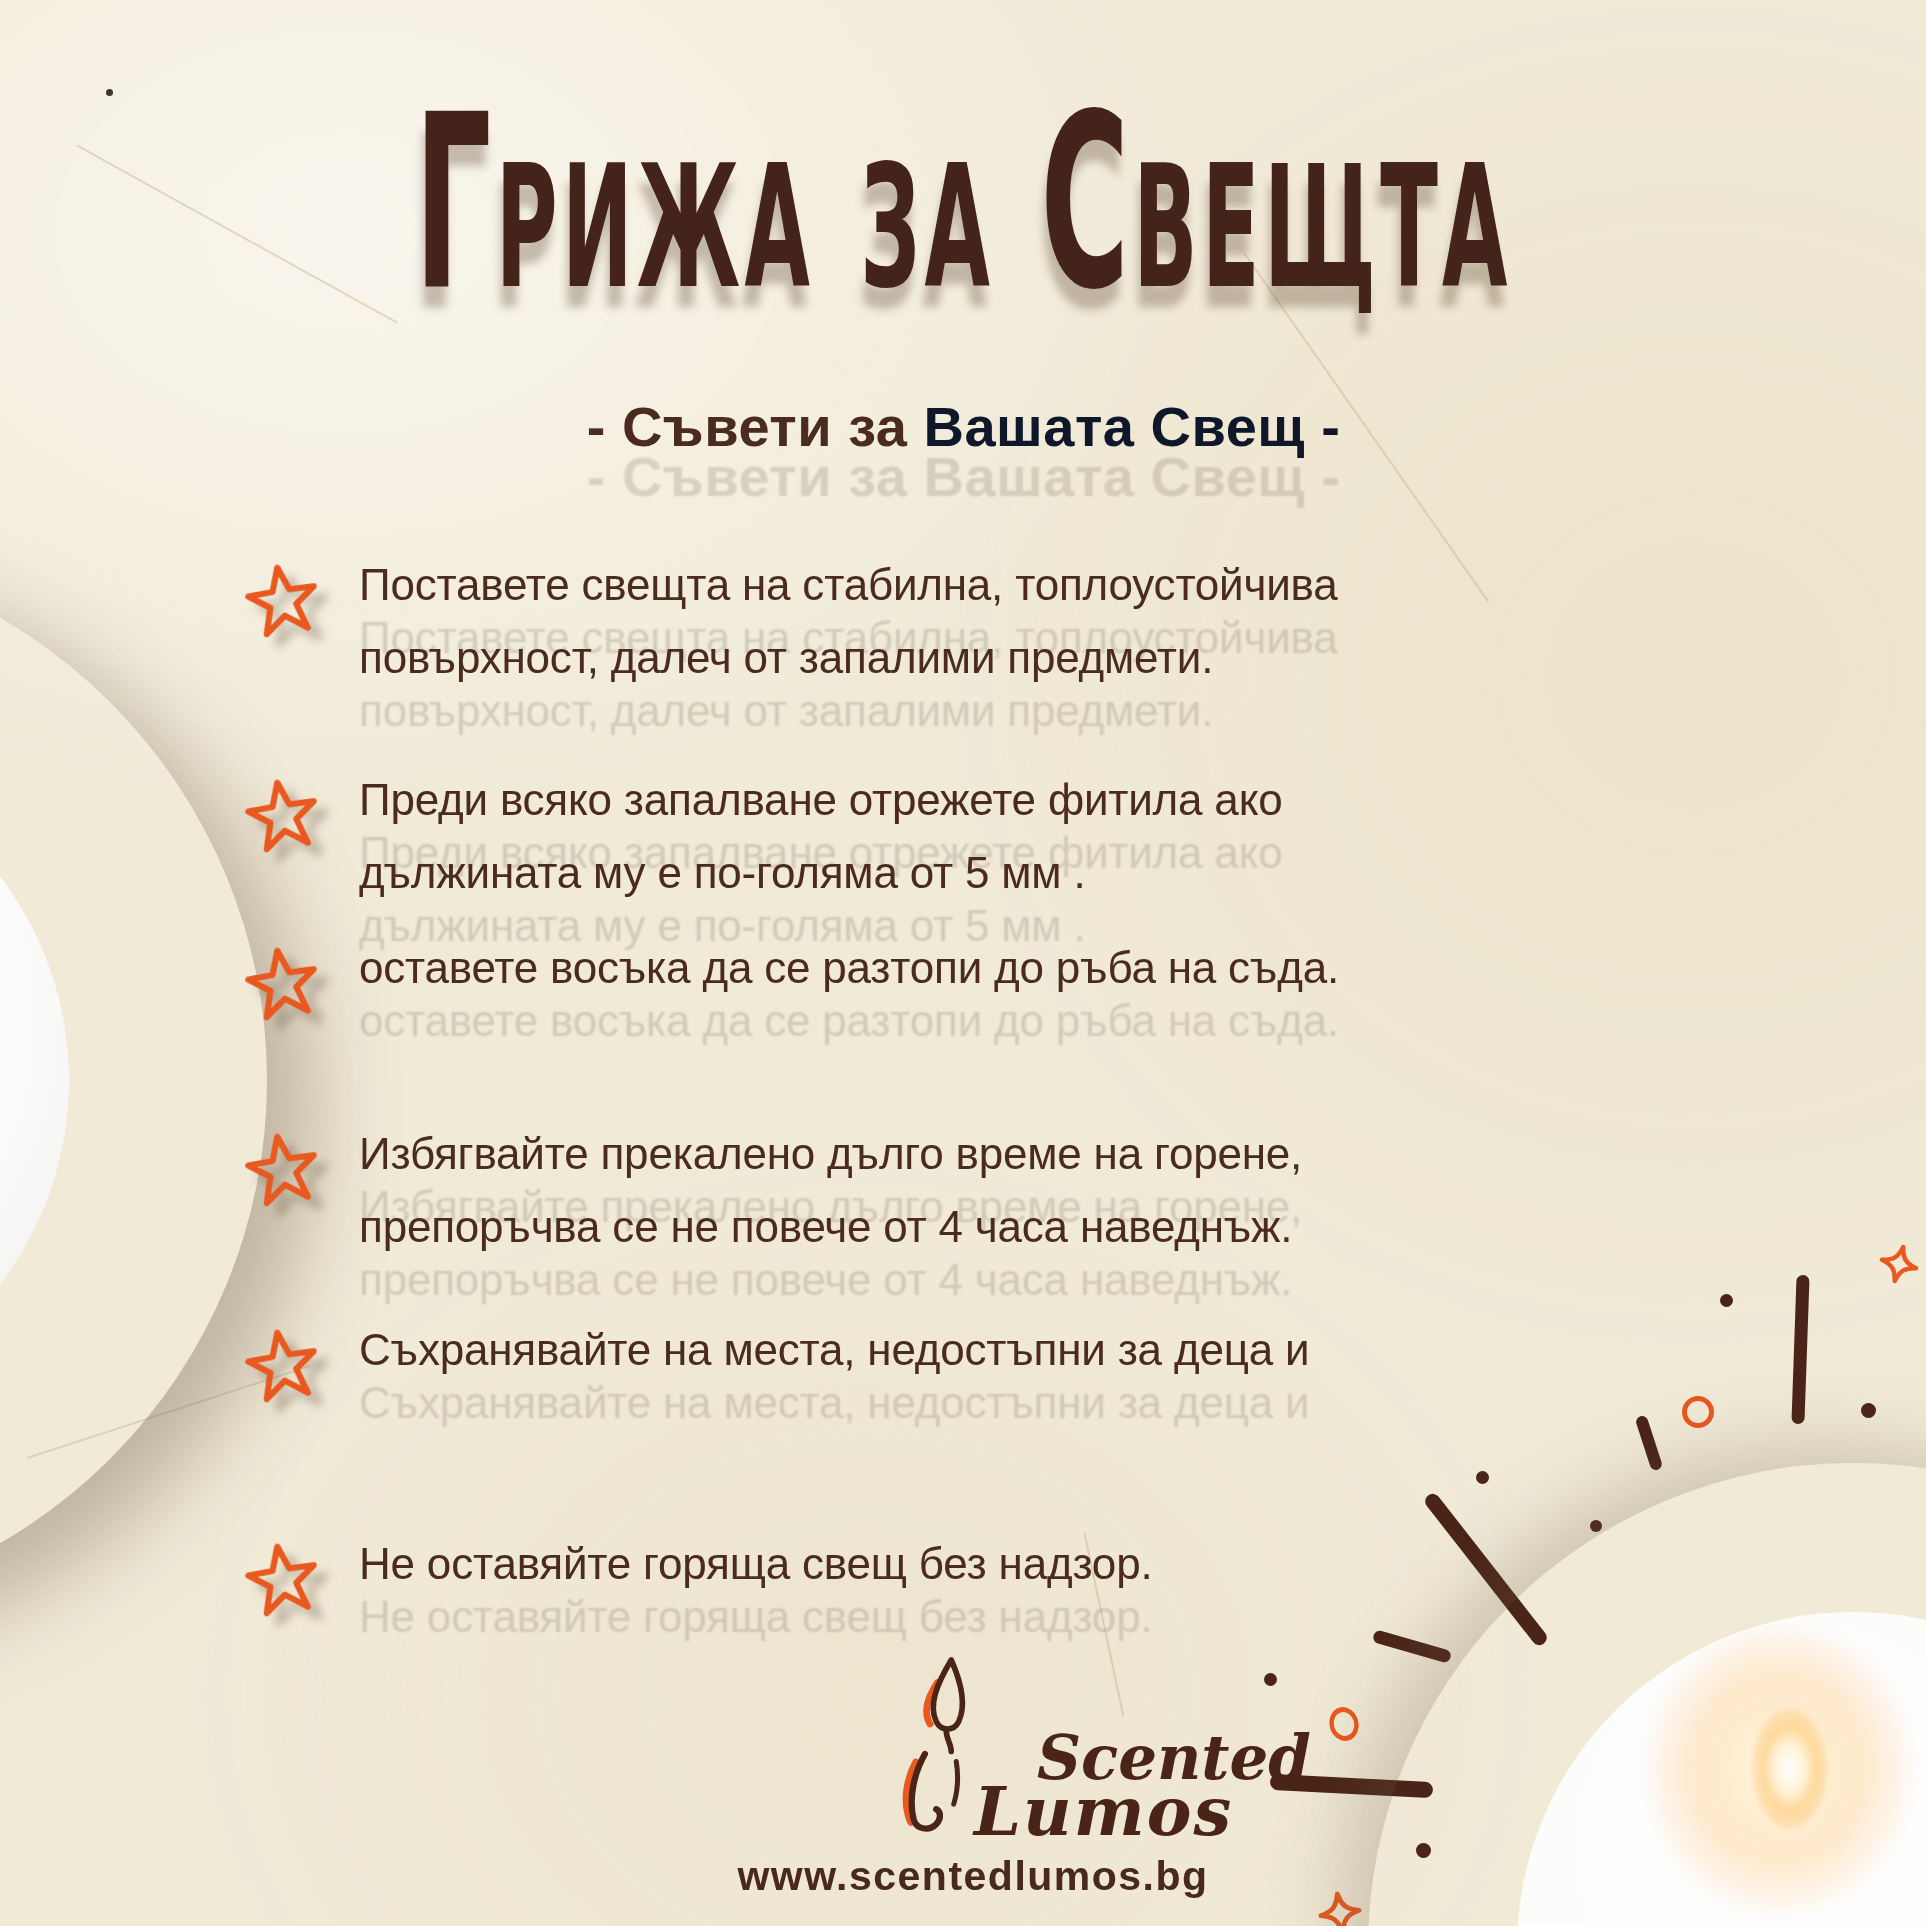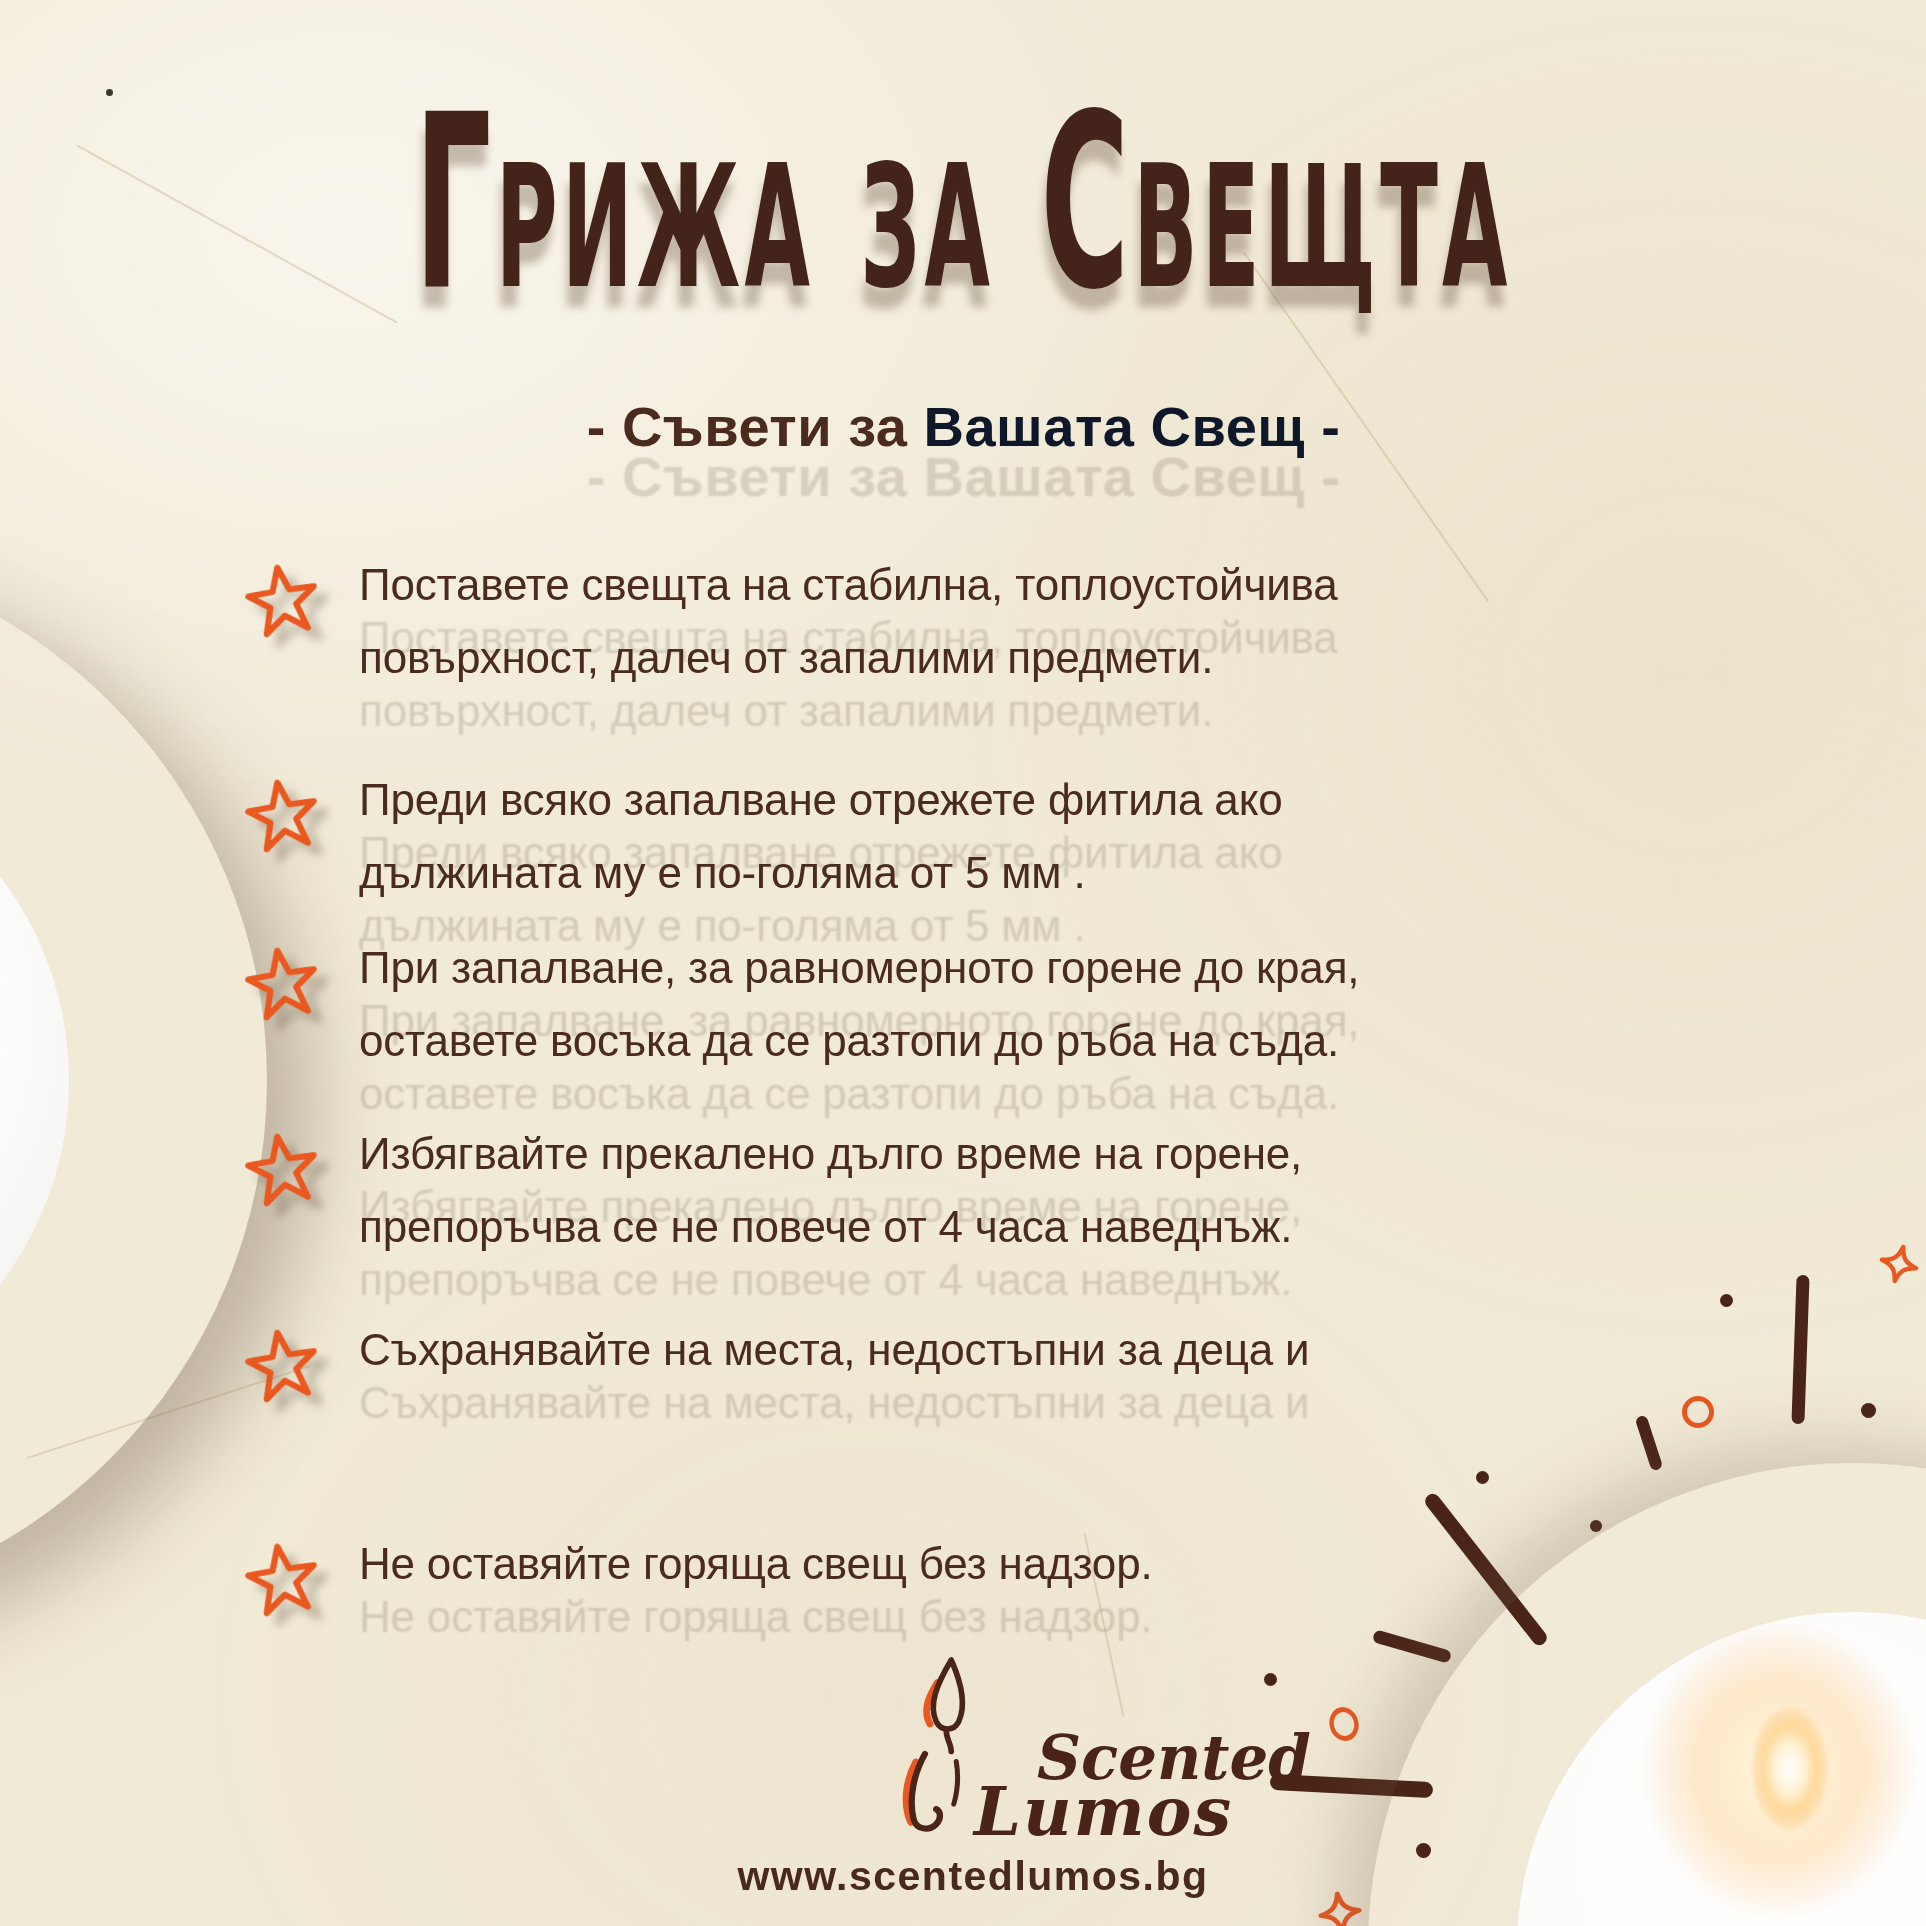--- a/index.html
+++ b/index.html
@@ -137,21 +137,20 @@
   <div class="txt">
       <div>Преди всяко запалване отрежете фитила ако</div>
       <div>дължината му е по-голяма от 5 мм .</div>
     </div>
 </div>
 <div class="tip t3">
   <svg class="star" viewBox="0 0 100 100">
       <path d="M50 7 L61 37 L93 38 L67 57 L77 90 L50 70 L23 90 L33 57 L7 38 L39 37 Z" fill="none" stroke="#e8581f" stroke-width="8" stroke-linejoin="round"></path>
     </svg>
   <div class="txt">
-      <div>При запалване, за равномерното горене до края,</div>
       <div>оставете восъка да се разтопи до ръба на съда.</div>
     </div>
 </div>
 <div class="tip t4">
   <svg class="star" viewBox="0 0 100 100">
       <path d="M50 7 L61 37 L93 38 L67 57 L77 90 L50 70 L23 90 L33 57 L7 38 L39 37 Z" fill="none" stroke="#e8581f" stroke-width="8" stroke-linejoin="round"></path>
     </svg>
   <div class="txt">
       <div>Избягвайте прекалено дълго време на горене,</div>
       <div>препоръчва се не повече от 4 часа наведнъж.</div>

